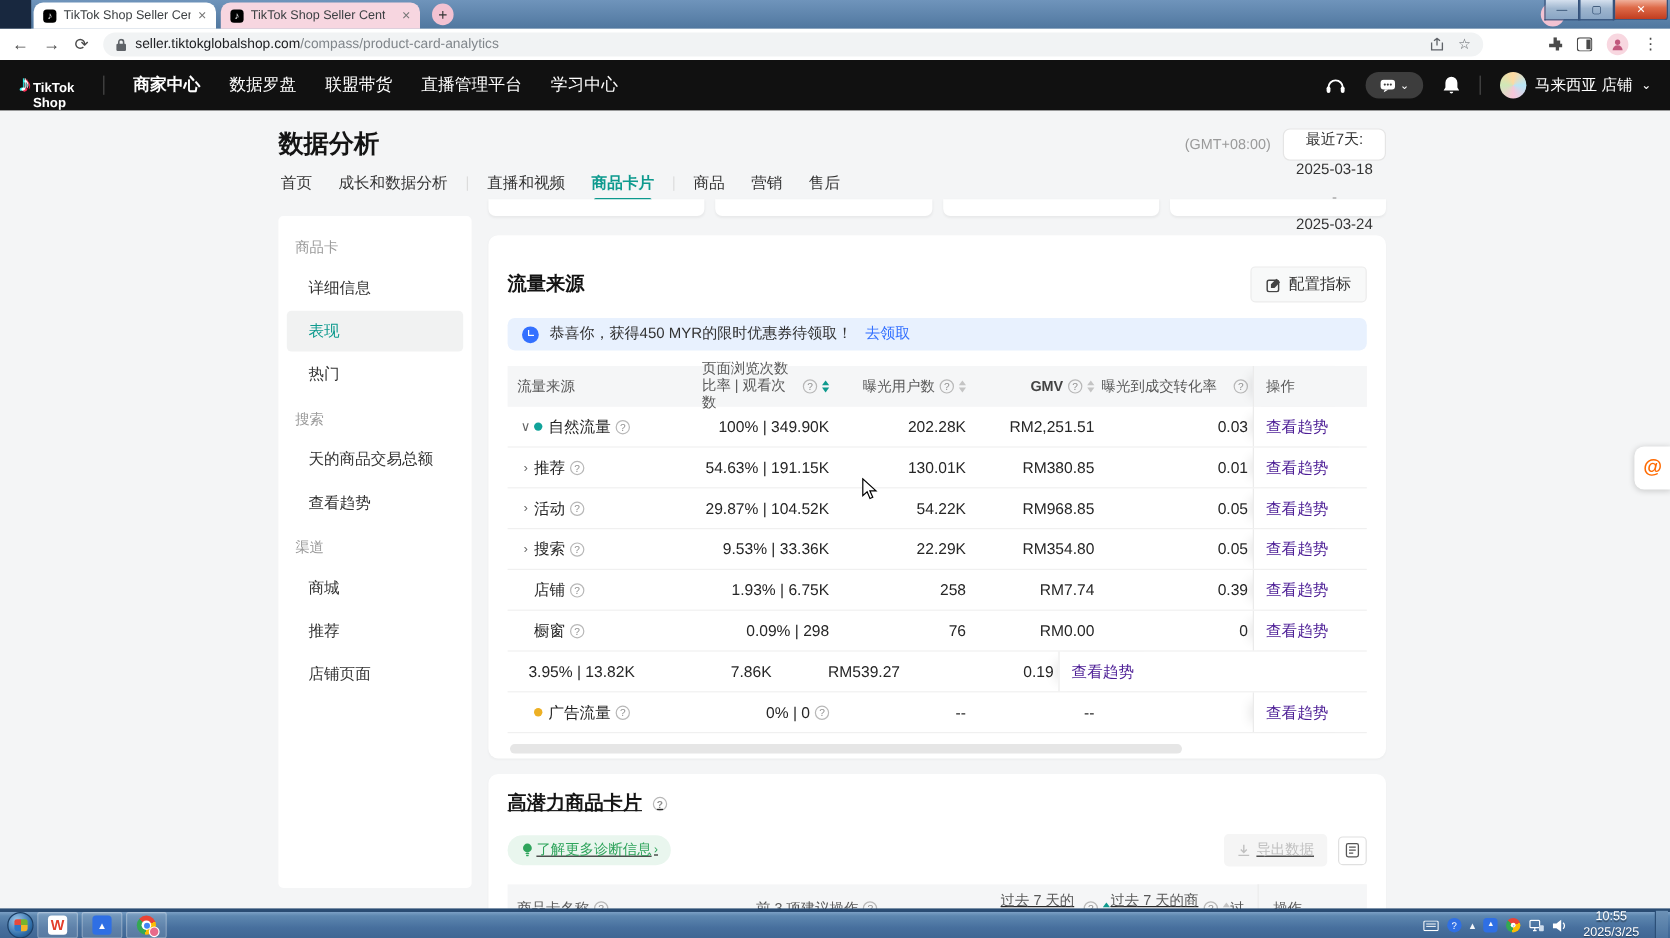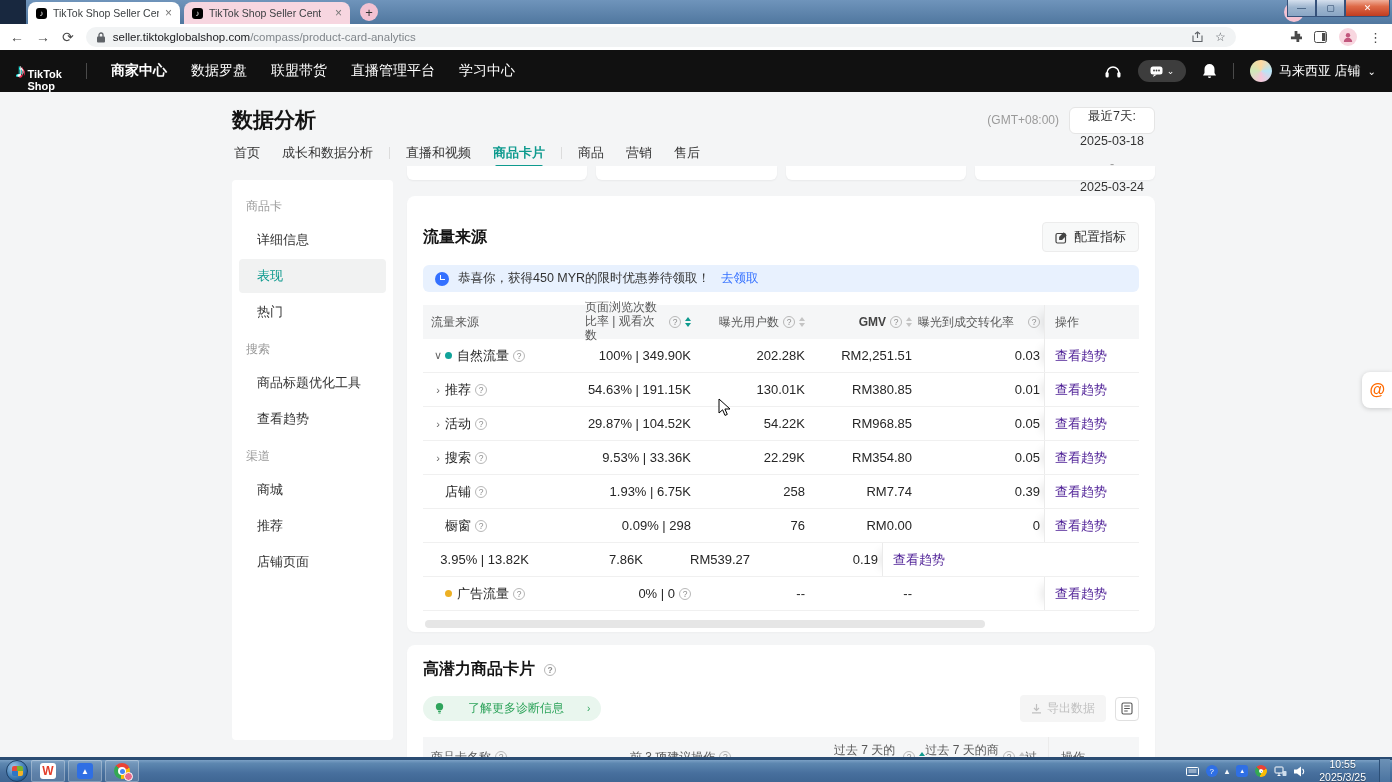--- a/index.html
+++ b/index.html
@@ -121,23 +121,23 @@
            color:#8c8c8c; font-size:8.5px; align-items:center; justify-content:center; margin-left:4px; flex:0 0 auto; }
   .qicon::after { content:"?"; }
   .sort { display:inline-flex; flex-direction:column; gap:2px; margin-left:4px; }
   .sort b { width:0; height:0; border-left:3.5px solid transparent; border-right:3.5px solid transparent; }
   .sort .up { border-bottom:4px solid #c4c4c4; } .sort .dn { border-top:4px solid #c4c4c4; }
   .sort.teal .up { border-bottom-color:#0e9a8e; } .sort.teal .dn { border-top-color:#0e9a8e; }
   .hscroll { margin-top:9px; margin-left:2px; height:8px; width:560px; background:#e6e6e6; border-radius:4px; }
 
   
   .potential-card { position:absolute; left:407px; top:645px; width:748px; height:137px;
-                    padding:14px 16px 0; border-radius:8px 8px 0 0; overflow:hidden; }
+                    padding:14px 16px 0; border-radius:8px 8px 0 0; overflow:hidden;text-decoration:underline; }
   .tip-row { margin-top:15px; display:flex; align-items:center; }
-  .tip-pill { display:inline-flex; align-items:center; gap:23px; background:#e9f6ee; color:#2fa45c;
+  .tip-pill { display:inline-flex; align-items:center; gap:2px; background:#e9f6ee; color:#2fa45c;
               font-size:12px; border-radius:13px; padding:4px 11px; cursor:pointer; }
   .tip-chev { font-size:10px; }
   .export-group { margin-left:auto; display:flex; align-items:center; gap:9px; }
   .btn-export { display:flex; align-items:center; gap:5px; background:#f5f5f5; color:#c0c0c0;
                 font-size:12px; border-radius:4px; padding:5px 11px; }
   .btn-doc { width:24px; height:24px; border:1px solid #e0e0e0; border-radius:4px; background:#fff;
              display:grid; place-items:center; cursor:pointer; }
   .phead { margin-top:15px; display:flex; background:#f5f6f7; height:40px; align-items:center;
            font-size:12px; color:#595959; }
   .p1 { width:207px; padding-left:8px; } .p2 { width:200px; }
@@ -335,21 +335,21 @@
     <div class=" sb-header">商品卡</div>
 
     <div class=" sb-item">详细信息</div>
 
     <div class=" sb-item sb-active">表现</div>
 
     <div class=" sb-item">热门</div>
 
     <div class=" sb-header">搜索</div>
 
-    <div class=" sb-item">商品标题优化工具</div>
+    <div class=" sb-item">天的商品交易总额</div>
 
     <div class=" sb-item">查看趋势</div>
 
     <div class=" sb-header">渠道</div>
 
     <div class=" sb-item">商城</div>
 
     <div class=" sb-item">推荐</div>
 
     <div class=" sb-item">店铺页面</div>

